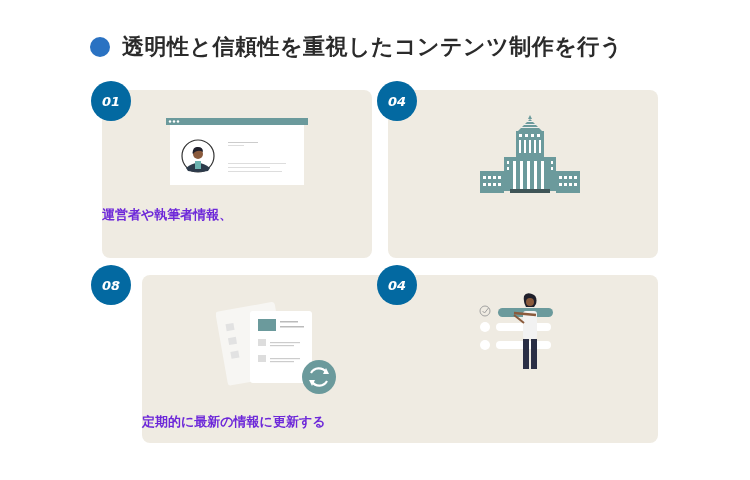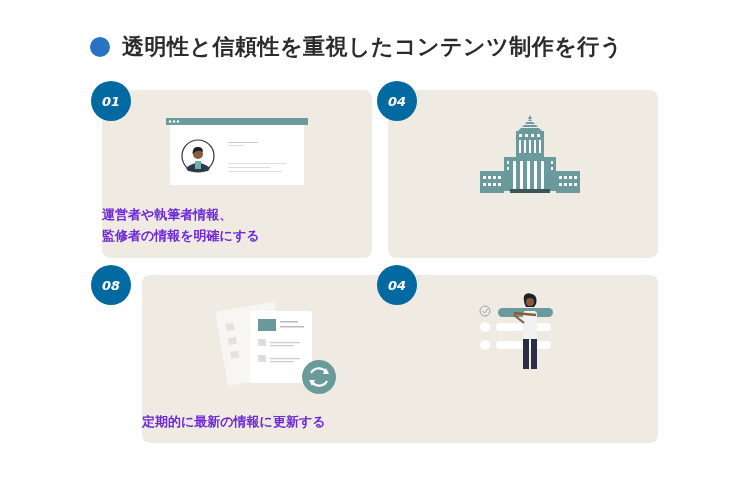--- a/index.html
+++ b/index.html
@@ -33,21 +33,20 @@
     <circle cx="32" cy="36" r="5" fill="#8a5a3c"></circle>
     <path d="M26.5 35 Q27 28 32 29 Q37 29 37 34 L35 33 Q30 32 27 36Z" fill="#1f1f2a"></path>
     <rect x="62" y="24" width="30" height="1" fill="#ccc"></rect>
     <rect x="62" y="27" width="16" height="1" fill="#ddd"></rect>
     <rect x="62" y="45" width="58" height="1" fill="#ddd"></rect>
     <rect x="62" y="49" width="42" height="1" fill="#ddd"></rect>
     <rect x="62" y="53" width="54" height="1" fill="#ddd"></rect>
   </svg>
   <div class="caption" style="top:114px;">
     <div>運営者や執筆者情報、</div>
-    <div>監修者の情報を明確にする</div>
   </div>
 </div>
 <div class="badge" style="left:91px;top:81px;">01</div>
 
 <div class="card" style="left:388px;top:90px;">
   <svg class="illus" style="left:92px;top:25px;" width="100" height="80" viewBox="0 0 100 80">
     <polygon points="50,0 52,4 48,4" fill="#6b9a9c"></polygon>
     <polygon points="38,16 50,4 62,16" fill="#6b9a9c"></polygon>
     <rect x="47" y="6" width="6" height="1" fill="#eee"></rect>
       <rect x="44" y="9" width="12" height="1" fill="#eee"></rect>

